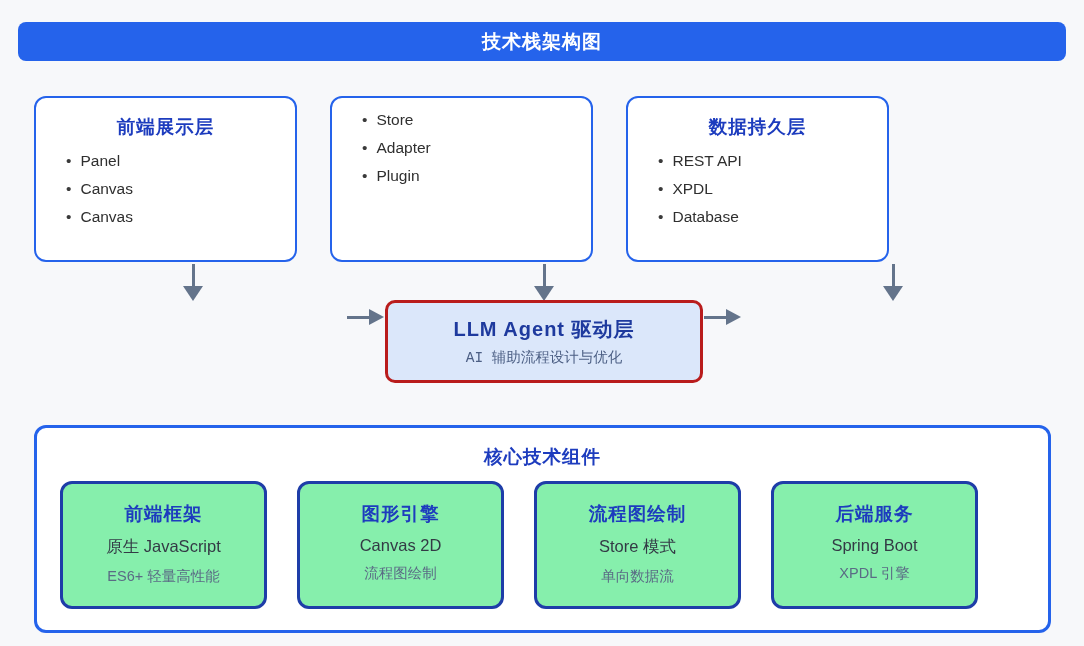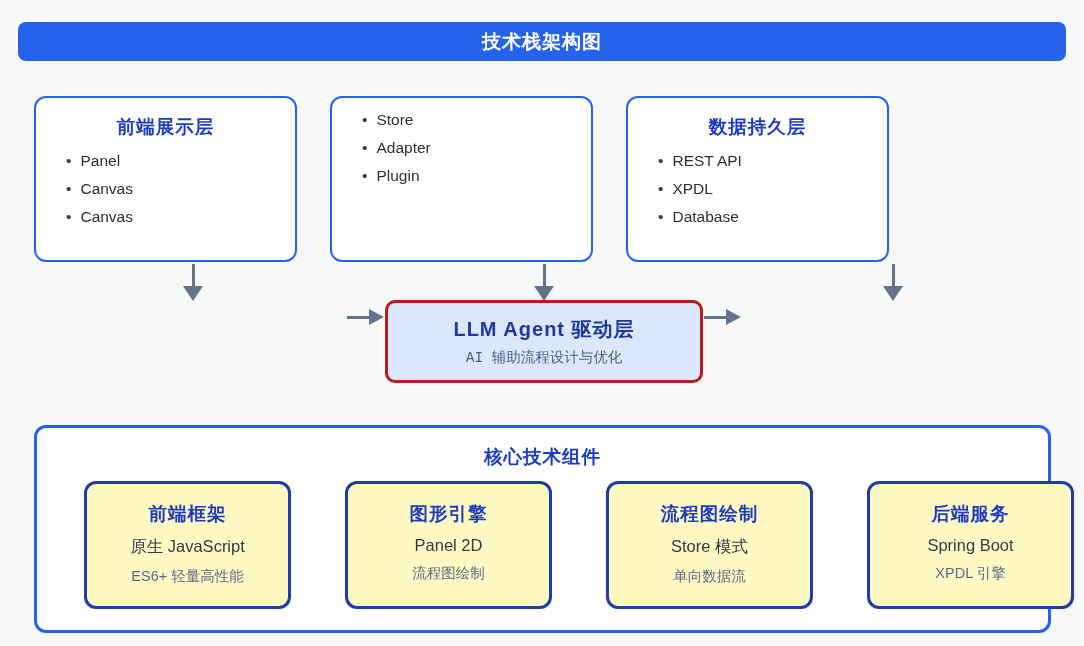--- a/index.html
+++ b/index.html
@@ -74,23 +74,22 @@
   }
   .core-title{
     text-align:center;margin-top:16px;
     font-size:18.5px;font-weight:bold;color:#1d3cbe;letter-spacing:1px;
   }
   .cards-row{
     position:absolute;left:23px;top:53px;display:flex;gap:30px;
   }
   .comp-card{
     width:207px;height:128px;box-sizing:border-box;
-    background:#fef9c3;border:3px solid #1e3da8;border-radius:12px;
+    background:#86efac;border:3px solid #1e3da8;border-radius:12px;
     text-align:center;
-    margin-left:24px;
   }
   .card-title{
     margin-top:17px;font-size:18.5px;font-weight:bold;color:#1d3cbe;letter-spacing:1px;
   }
   .card-line1{margin-top:10px;font-size:16.5px;color:#333a45;}
   .card-line2{margin-top:9px;font-size:14.5px;color:#5a6b85;}
 </style>
 </head>
 <body>
 
@@ -161,21 +160,21 @@
   <div class="cards-row">
 
     <div class="comp-card">
       <div class="card-title">前端框架</div>
       <div class="card-line1">原生 JavaScript</div>
       <div class="card-line2">ES6+ 轻量高性能</div>
     </div>
 
     <div class="comp-card">
       <div class="card-title">图形引擎</div>
-      <div class="card-line1">Panel 2D</div>
+      <div class="card-line1">Canvas 2D</div>
       <div class="card-line2">流程图绘制</div>
     </div>
 
     <div class="comp-card">
       <div class="card-title">流程图绘制</div>
       <div class="card-line1">Store 模式</div>
       <div class="card-line2">单向数据流</div>
     </div>
 
     <div class="comp-card">

